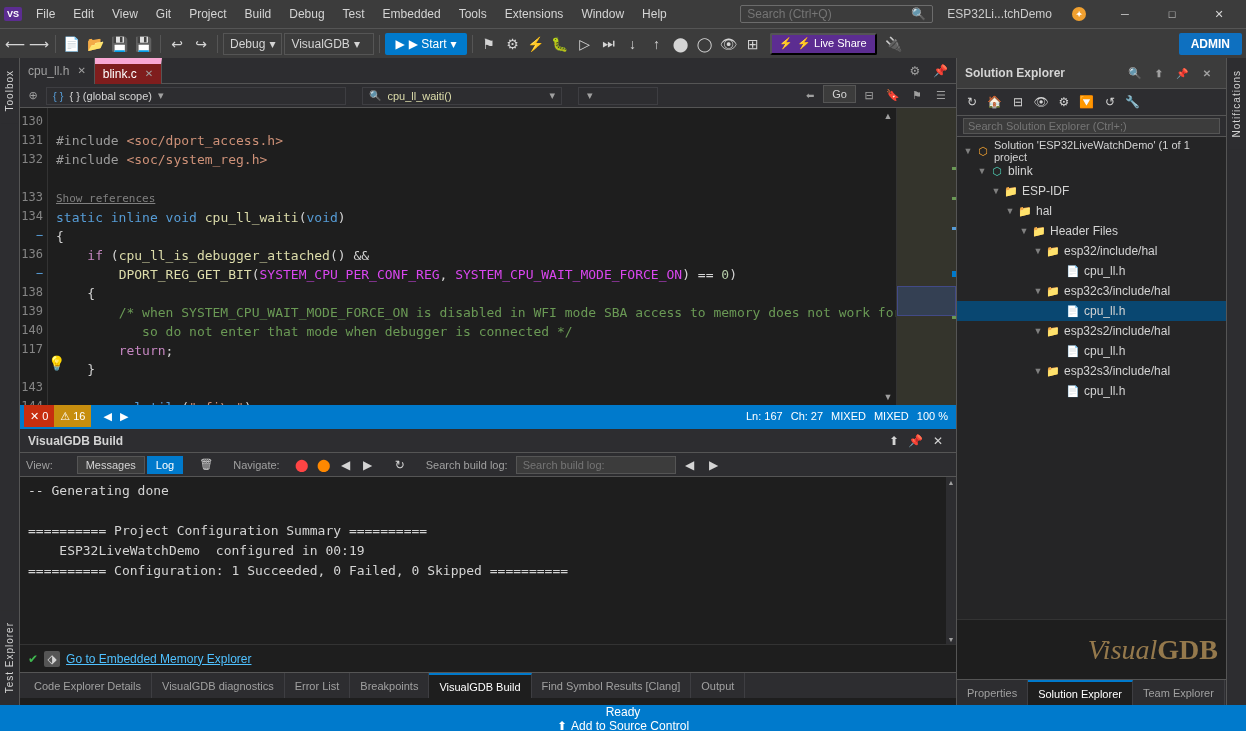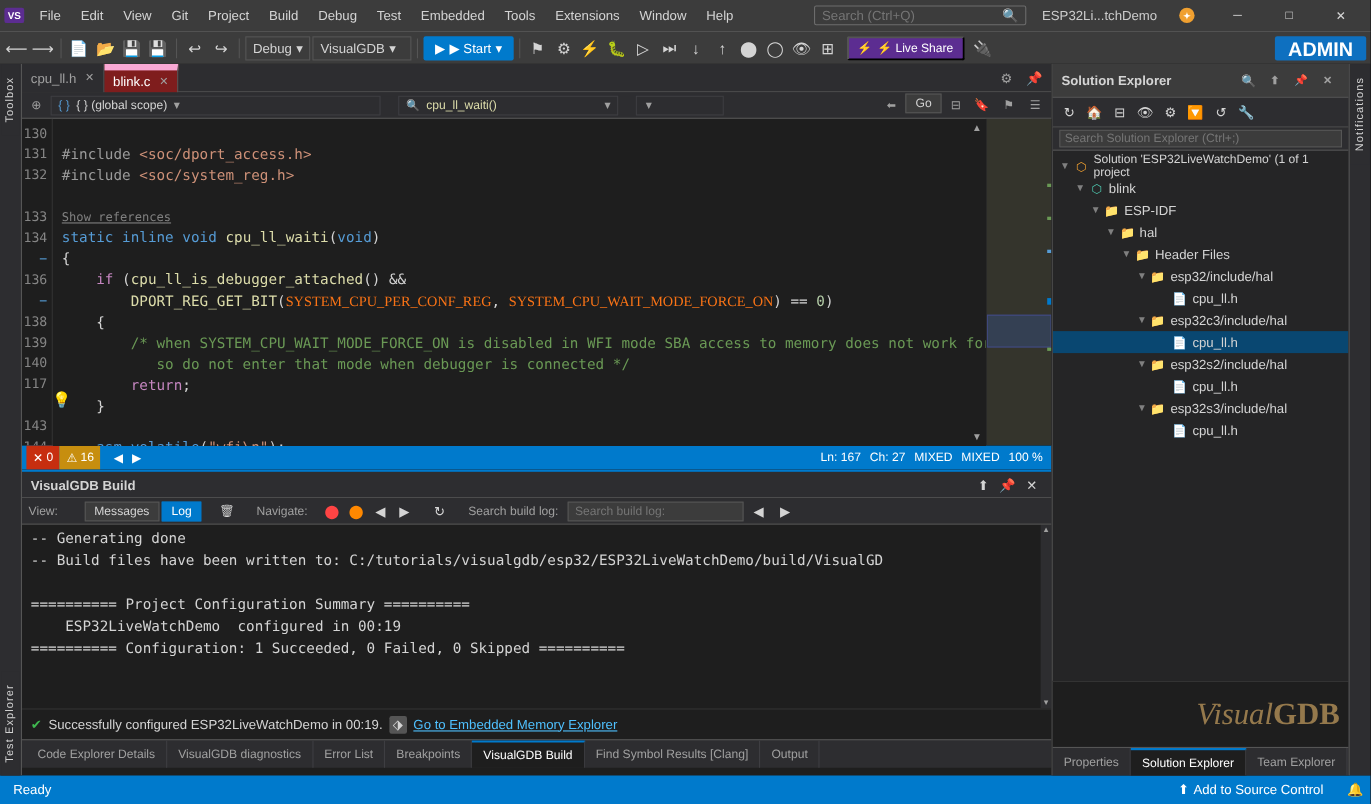--- a/index.html
+++ b/index.html
@@ -16,21 +16,21 @@
     #menubar .win-controls { display: flex; gap: 1px; margin-left: 8px; }
     #menubar .win-btn { width: 46px; height: 28px; display: flex; align-items: center; justify-content: center; cursor: pointer; font-size: 11px; color: #d4d4d4; }
 
     
     #toolbar { display: flex; align-items: center; background: #3c3c3c; height: 30px; padding: 0 4px; border-top: 1px solid #555; gap: 2px; }
     .tb-btn { width: 22px; height: 22px; display: flex; align-items: center; justify-content: center; cursor: pointer; border-radius: 2px; color: #d4d4d4; font-size: 14px; }
     .tb-sep { width: 1px; height: 18px; background: #555; margin: 0 3px; }
     .tb-dropdown { display: flex; align-items: center; background: #3c3c3c; border: 1px solid #555; padding: 1px 6px; height: 22px; cursor: pointer; color: #d4d4d4; font-size: 12px; gap: 4px; }
     .tb-start { display: flex; align-items: center; background: #007acc; border: none; padding: 2px 10px; height: 22px; cursor: pointer; color: white; font-size: 12px; gap: 4px; border-radius: 2px; }
     .live-share-btn { display: flex; align-items: center; background: #5c2d91; padding: 2px 8px; height: 22px; cursor: pointer; color: white; font-size: 11px; gap: 4px; border-radius: 2px; margin-left: 4px; }
-    .admin-btn { background: #0e70c0; color: white; padding: 2px 12px; font-size: 18px; font-weight: bold; cursor: pointer; border: none; height: 22px; border-radius: 2px; }
+    .admin-btn { background: #0e70c0; color: white; padding: 2px 12px; font-size: 12px; font-weight: bold; cursor: pointer; border: none; height: 22px; border-radius: 2px; }
 
     
     #main-area { display: flex; height: calc(731px - 28px - 30px - 26px - 26px); }
 
     
     #left-sidebar { width: 20px; background: #2d2d30; display: flex; flex-direction: column; align-items: center; border-right: 1px solid #555; }
     .sidebar-tab-v { writing-mode: vertical-rl; transform: rotate(180deg); font-size: 11px; color: #d4d4d4; padding: 8px 4px; cursor: pointer; background: #2d2d30; }
     
     
     #tab-bar { display: flex; align-items: center; background: #2d2d30; height: 26px; border-bottom: 1px solid #555; }
@@ -50,21 +50,21 @@
     #code-content { flex: 1; display: flex; overflow: hidden; position: relative; }
     #code-text { flex: 1; padding: 4px 8px; font-family: 'Consolas', monospace; font-size: 13px; line-height: 19px; overflow: auto; white-space: pre; color: #d4d4d4; background: #1e1e1e; }
     
     .kw { color: #569cd6; }
     .kw2 { color: #c586c0; }
     .fn { color: #dcdcaa; }
     .cm { color: #6a9955; }
     .str { color: #ce9178; }
     .num { color: #b5cea8; }
     .pp { color: #9b9b9b; }
-    .var { color: #f97316; font-family: Liberation Serif, serif; }
+    .var { color: #d946ef; }
     
     
     #editor-status { display: flex; align-items: center; background: #007acc; height: 22px; padding: 0 8px; gap: 8px; font-size: 11px; color: white; }
     .status-item { display: flex; align-items: center; gap: 3px; padding: 0 4px; cursor: pointer; }
     .status-error { background: #c72e0f; padding: 0 6px; height: 22px; display: flex; align-items: center; gap: 3px; cursor: pointer; }
     .status-warn { background: #c78e0f; padding: 0 6px; height: 22px; display: flex; align-items: center; gap: 3px; cursor: pointer; }
 
     
     #minimap { width: 60px; background: #1a1a1a; border-left: 1px solid #333; position: relative; overflow: hidden; }
 
@@ -98,21 +98,21 @@
     #bp-success { display: flex; align-items: center; background: #1e1e1e; padding: 3px 8px; border-top: 1px solid #333; font-size: 12px; gap: 6px; }
     .success-icon { color: #3fb950; }
     .success-link { color: #4fc1ff; cursor: pointer; text-decoration: underline; }
 
     
     #bottom-tabbar { display: flex; align-items: center; background: #2d2d30; height: 26px; border-top: 1px solid #555; padding: 0 4px; overflow: hidden; }
     .btab { padding: 2px 10px; height: 26px; display: flex; align-items: center; cursor: pointer; font-size: 11px; color: #a0a0a0; border-right: 1px solid #3e3e42; }
     .btab.active { background: #1e1e1e; color: #ffffff; border-top: 2px solid #007acc; }
 
     
-    #statusbar { display: flex; align-items: center; background: #007acc; height: 26px; padding: 0 8px; font-size: 12px; color: white; }
+    #statusbar { display: flex; align-items: center; background: #007acc; height: 26px; padding: 0 8px; font-size: 12px; color: white; flex-direction: column; }
     .sb-item { padding: 0 6px; cursor: pointer; height: 26px; display: flex; align-items: center; }
     .add-src-ctrl { display: flex; align-items: center; gap: 4px; cursor: pointer; padding: 0 8px; }
     .bell-icon { margin-left: 8px; cursor: pointer; padding: 0 6px; height: 26px; display: flex; align-items: center; }
 
     
     ::-webkit-scrollbar { width: 8px; height: 8px; }
     ::-webkit-scrollbar-track { background: #1e1e1e; }
     ::-webkit-scrollbar-thumb { background: #555; border-radius: 4px; }
   </style>
 </head>
@@ -399,37 +399,35 @@
           <span style="font-size:11px; color:#a0a0a0;">Search build log:</span>
           <input type="text" style="background: rgb(60, 60, 60); border: 1px solid rgb(85, 85, 85); color: rgb(212, 212, 212); font-size: 11px; padding: 1px 6px; width: 160px; outline: none; height: 18px; margin-left: 4px;" placeholder="Search build log:">
           <div class="bp-btn">◀</div>
           <div class="bp-btn">▶</div>
         </div>
       </div>
 
       <div style="flex:1; display:flex; overflow:hidden;">
         <div id="bp-content" style="flex:1; overflow-y:auto; font-family:Consolas,monospace; font-size:13px; padding:4px 8px; color:#d4d4d4; background:#1e1e1e; line-height:20px;">
           <div class="build-line">-- Generating done</div>
-          <div class="build-line">-- Build files have been written to: C:/tutorials/visualgdb/esp32/ESP32LiveWatchDemo/build/VisualGD</div>
           <div class="build-line">&nbsp;</div>
           <div class="build-line">========== Project Configuration Summary ==========</div>
           <div class="build-line">    ESP32LiveWatchDemo  configured in 00:19</div>
           <div class="build-line">========== Configuration: 1 Succeeded, 0 Failed, 0 Skipped ==========</div>
         </div>
 
         <div style="width:10px; background:#2d2d30; display:flex; flex-direction:column; align-items:center;">
           <div style="width:10px; height:10px; display:flex; align-items:center; justify-content:center; color:#a0a0a0; font-size:7px; cursor:pointer;">▲</div>
           <div style="flex:1;"></div>
           <div style="width:10px; height:10px; display:flex; align-items:center; justify-content:center; color:#a0a0a0; font-size:7px; cursor:pointer;">▼</div>
         </div>
       </div>
 
       <div id="bp-success" style="display:flex; align-items:center; background:#1e1e1e; padding:3px 8px; border-top:1px solid #333; font-size:12px; gap:6px; height:28px;">
         <span class="success-icon">✔</span>
-        <span>Successfully configured ESP32LiveWatchDemo in 00:19.</span>
         <span style="display:inline-flex; align-items:center; justify-content:center; width:16px; height:16px; background:#555; border-radius:2px; cursor:pointer;">⬗</span>
         <span class="success-link">Go to Embedded Memory Explorer</span>
       </div>
 
     </div>
 
     <div id="bottom-tabbar">
       <div class="btab">Code Explorer Details</div>
       <div class="btab">VisualGDB diagnostics</div>
       <div class="btab">Error List</div>

